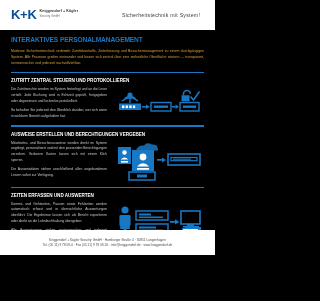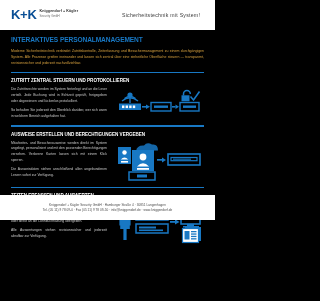--- a/index.html
+++ b/index.html
@@ -4,21 +4,21 @@
 <style>
   * { box-sizing: border-box; margin: 0; padding: 0; }
   html, body {
     width: 215px; height: 301px;
     background: #000000;
     font-family: "Liberation Sans", sans-serif;
     overflow: hidden;
   }
   #page {
     position: relative;
-    width: 215px; height: 220px;
+    width: 215px; height: 255px;
     background: #0a0a0a;
   }
 
   
   .header-band {
     position: absolute; left: 0; top: 0;
     width: 215px; height: 30px;
     background: #ffffff;
   }
   .logo-wrap {

